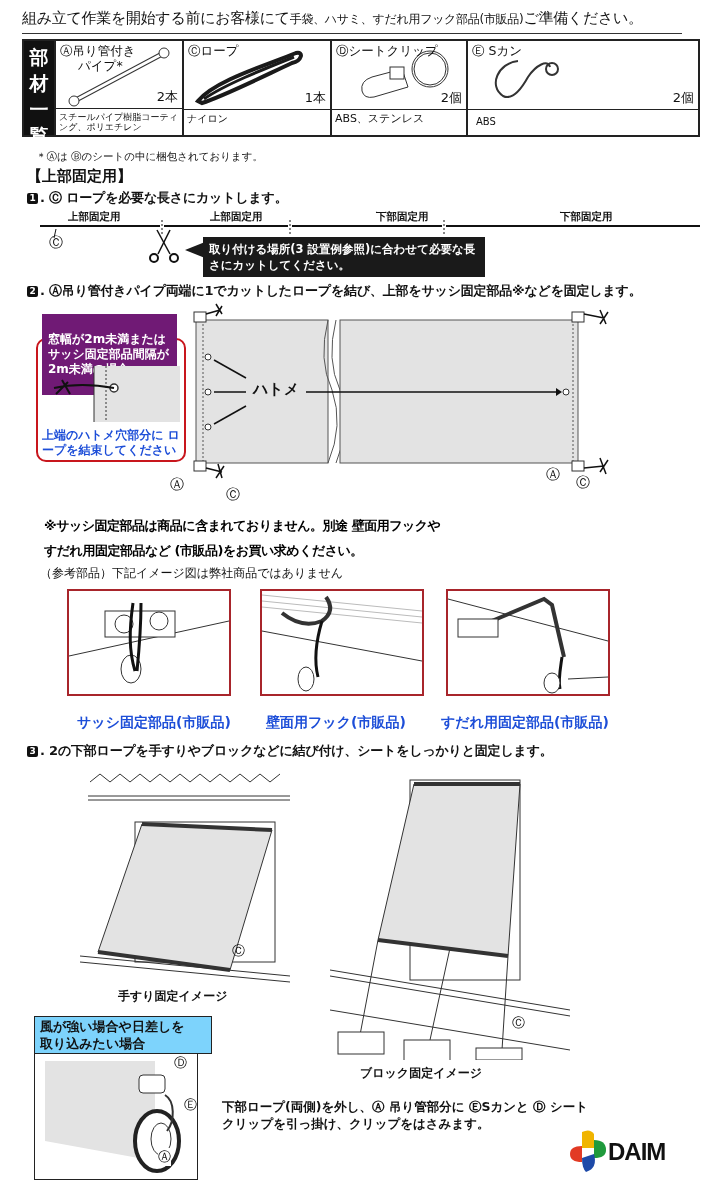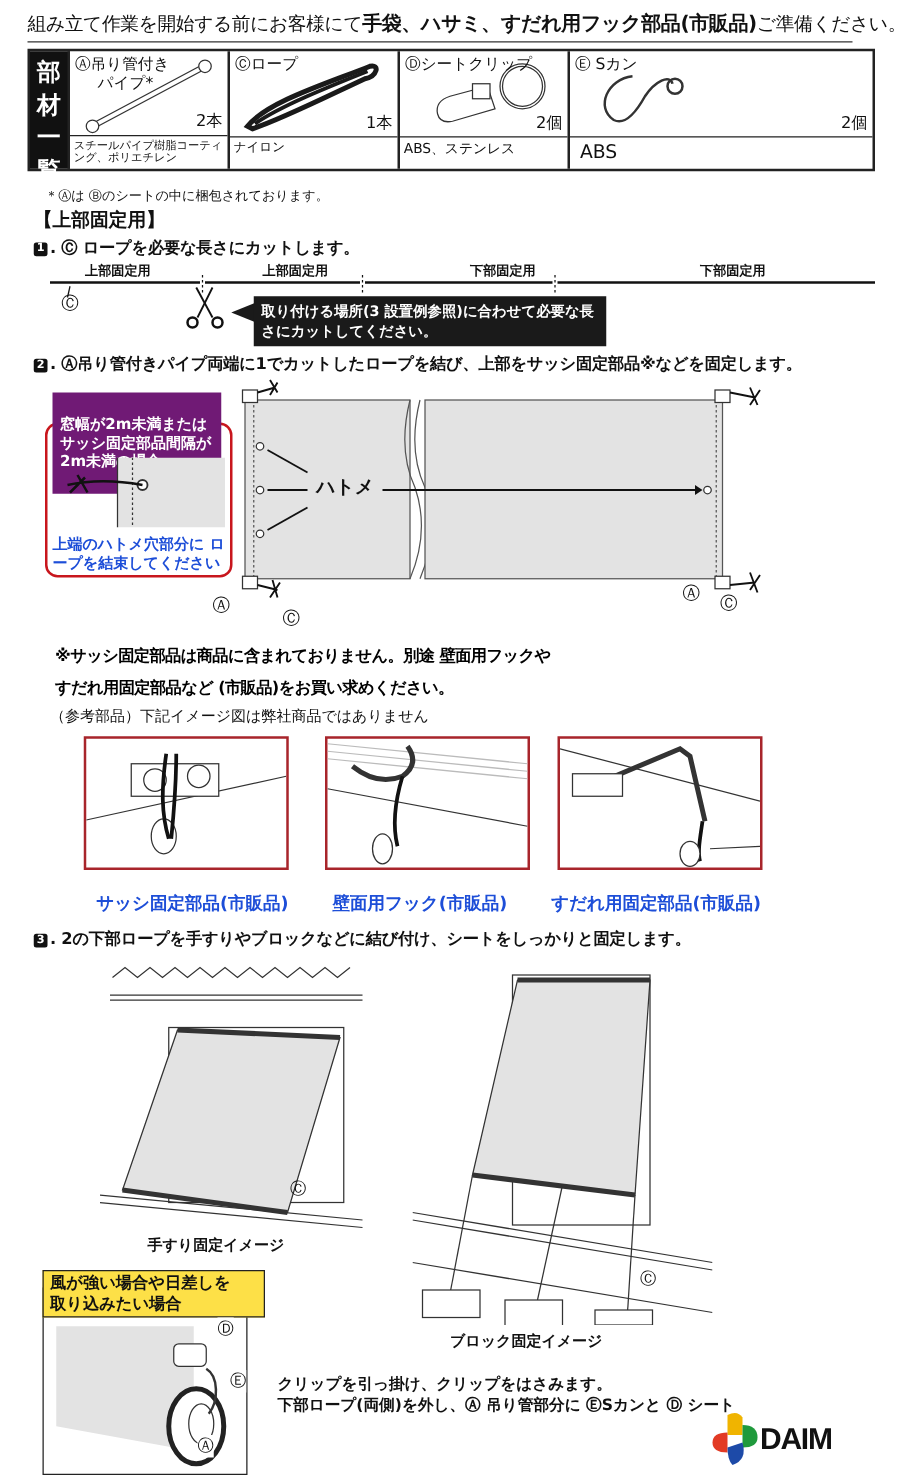--- a/index.html
+++ b/index.html
@@ -1,19 +1,19 @@
 <!DOCTYPE html>
 <html><head>
 <meta charset="utf-8">
 <style>
 *{box-sizing:border-box;margin:0;padding:0}
 body{width:720px;height:1180px;background:#fff;font-family:"DejaVu Sans",sans-serif;color:#111;position:relative;overflow:hidden}
 .abs{position:absolute}
 .intro{left:22px;top:9px;font-size:15px;letter-spacing:-0.3px;white-space:nowrap}
-.intro b{font-weight:bold;font-size:16px}
+.intro b{font-weight:normal;font-size:12px}
 .intro-line{left:22px;top:33px;width:660px;height:1px;background:#333}
 
 .parts{left:22px;top:39px;width:678px;height:98px;border:2px solid #222;display:flex}
 .parts .side{width:32px;background:#111;color:#fff;font-weight:bold;font-size:19px;display:flex;flex-direction:column;align-items:center;justify-content:space-around;padding:4px 0;border-right:2px solid #222}
 .part{border-right:2px solid #222;position:relative;display:flex;flex-direction:column}
 .part:last-child{border-right:none}
 .part .top{height:69px;border-bottom:1px solid #222;position:relative}
 .part .bot{flex:1;font-size:10px;padding:3px 3px;line-height:11px}
 .part .name{position:absolute;left:4px;top:2px;font-size:12.5px;line-height:15px}
 .part .qty{position:absolute;right:4px;bottom:2px;font-size:13px}
@@ -25,21 +25,21 @@
 .ropelbl{font-size:10.5px;font-weight:bold;top:210px}
 .callout{left:203px;top:237px;width:282px;height:40px;background:#1a1a1a;color:#fff;font-size:11.5px;font-weight:bold;padding:4px 6px;line-height:16px}
 .red{color:#1d4ed8}
 .redbox{background:#701a75;color:#fff;font-weight:bold;font-size:12px;line-height:15px;padding:18px 6px}
 .warn{left:44px;top:513px;font-size:13px;font-weight:bold;color:#000000;line-height:25px;letter-spacing:-0.5px}
 .ref{left:40px;top:565px;font-size:12px}
 .refbox{top:589px;height:107px;border:2px solid #a8252b;background:#fff}
 .reflbl{top:714px;font-size:14px;font-weight:bold;color:#1d4ed8;white-space:nowrap}
 .caption{font-size:12px;font-weight:bold}
 .windbox{left:34px;top:1030px;width:164px;height:150px;border:1.5px solid #222}
-.windtitle{left:34px;top:1016px;background:#fde047;border:1.5px solid #222;font-size:13px;font-weight:bold;line-height:17px;padding:1px 5px;width:178px}
+.windtitle{left:34px;top:1016px;background:#7dd3fc;border:1.5px solid #222;font-size:13px;font-weight:bold;line-height:17px;padding:1px 5px;width:178px}
 .bottomtxt{left:222px;top:1098px;font-size:12.5px;font-weight:bold;line-height:17px}
 .logo{left:568px;top:1128px;width:120px;height:44px}
 </style>
 </head>
 <body>
 
 <div class="abs intro">
   <span>組み立て作業を開始する前にお客様にて</span><b>手袋、ハサミ、すだれ用フック部品(市販品)</b><span>ご準備ください。</span>
 </div>
 <div class="abs intro-line"></div>
@@ -58,21 +58,21 @@
           <line x1="18" y1="60" x2="108" y2="12" stroke="#fff" stroke-width="3"></line>
           <circle cx="18" cy="60" r="5" fill="#fff" stroke="#333"></circle>
           <circle cx="108" cy="12" r="5" fill="#fff" stroke="#333"></circle>
         </svg>
       <span class="name">Ⓐ吊り管付き</span>
       <span class="name" style="top:17px;left:22px">パイプ*</span>
       <span class="qty">2本</span>
     </div>
     <div class="bot" style="font-size:9px;line-height:10px">スチールパイプ樹脂コーティング、ポリエチレン</div>
   </div>
-  <div class="part" style="width:136px">
+  <div class="part" style="width:148px">
     <div class="top">
       <svg width="132" height="69">
           <path d="M14 60 C30 40 80 25 112 12 C120 10 118 20 108 22 C80 35 40 55 18 62 Z" fill="none" stroke="#1a1a1a" stroke-width="4"></path>
           <path d="M20 58 C40 44 80 28 110 16" fill="none" stroke="#1a1a1a" stroke-width="3"></path>
         </svg>
       <span class="name">Ⓒロープ</span>
       <span class="qty">1本</span>
     </div>
     <div class="bot">ナイロン</div>
   </div>
@@ -91,21 +91,21 @@
   </div>
   <div class="part" style="flex:1">
     <div class="top">
       <svg width="130" height="69">
           <path d="M50 20 C30 22 20 45 35 55 C45 60 55 45 60 36 C68 24 80 18 82 26" fill="none" stroke="#333" stroke-width="2"></path>
           <circle cx="84" cy="28" r="6" fill="none" stroke="#333" stroke-width="2"></circle>
         </svg>
       <span class="name">Ⓔ Sカン</span>
       <span class="qty">2個</span>
     </div>
-    <div class="bot" style="font-size:15px;padding-top:6px;padding-left:8px">ABS</div>
+    <div class="bot" style="font-size:10px;padding-top:6px;padding-left:8px">ABS</div>
   </div>
 </div>
 
 <div class="abs note">＊Ⓐは Ⓑのシートの中に梱包されております。</div>
 <div class="abs h-method">【上部固定用】</div>
 
 <div class="abs step" style="left:27px;top:189px">
   <span class="numbox">1</span><span>. Ⓒ ロープを必要な長さにカットします。</span>
 </div>
 <div class="abs ropelbl" style="left:68px">上部固定用</div>
@@ -271,22 +271,22 @@
   </svg>
 </div>
 <div class="abs windtitle">
   <div>風が強い場合や日差しを</div>
   <div>取り込みたい場合</div>
 </div>
 <div class="abs" style="left:174px;top:1054px;font-size:13px;background:#fff">Ⓓ</div>
 <div class="abs" style="left:184px;top:1096px;font-size:13px;background:#fff">Ⓔ</div>
 <div class="abs" style="left:158px;top:1148px;font-size:13px;background:#fff">Ⓐ</div>
 <div class="abs bottomtxt">
+  <div>下部ロープ(両側)を外し、Ⓐ 吊り管部分に ⒺSカンと Ⓓ シート</div>
   <div>クリップを引っ掛け、クリップをはさみます。</div>
-  <div>下部ロープ(両側)を外し、Ⓐ 吊り管部分に ⒺSカンと Ⓓ シート</div>
 </div>
 
 <div class="abs logo">
   <svg width="40" height="44" style="position:absolute;left:0;top:0">
     <path d="M14 4 Q22 0 26 6 L26 20 L14 20 Z" fill="#f0b400"></path>
     <path d="M26 12 Q38 12 38 22 Q38 30 26 30 Z" fill="#1f9a3c"></path>
     <path d="M14 18 Q2 18 2 26 Q2 34 14 34 Z" fill="#e23a24"></path>
     <path d="M14 30 L26 26 Q30 40 18 44 Q14 40 14 30 Z" fill="#1d4aa8"></path>
   </svg>
   <div style="position:absolute;left:40px;top:10px;font-size:24px;font-weight:bold;font-family:'Liberation Sans',sans-serif;letter-spacing:-1px">DAIM</div>

